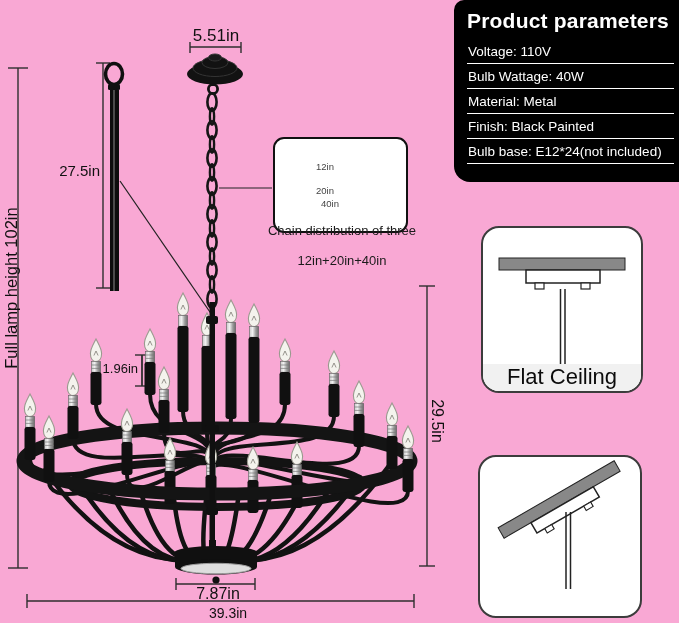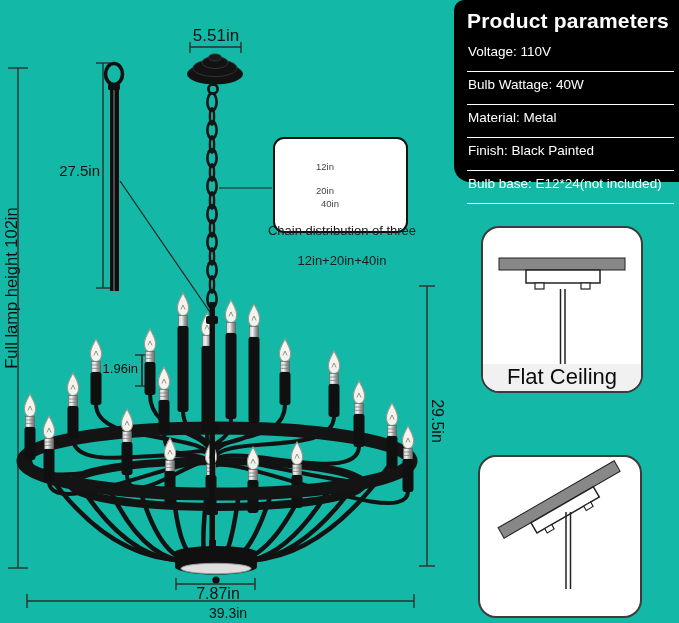--- a/index.html
+++ b/index.html
@@ -1,33 +1,33 @@
 <!DOCTYPE html>
 <html><head>
 <meta charset="utf-8">
 <style>
   html,body{margin:0;padding:0;background:#fff;}
   .canvas{
-    position:relative;width:679px;height:623px;background:#14b8a6;overflow:hidden;
+    position:relative;width:679px;height:623px;background:#f9a8d4;overflow:hidden;
     font-family:"Liberation Sans",sans-serif;color:#111;
   }
   .abs{position:absolute;}
   .dim-label{position:absolute;color:#111;white-space:nowrap;}
   .rot-ccw{transform:translate(-50%,-50%) rotate(-90deg);}
   .rot-cw{transform:translate(-50%,-50%) rotate(90deg);}
   .ctr{transform:translate(-50%,-50%);}
   
   .param-panel{
     position:absolute;left:454px;top:0;width:240px;height:182px;
     background:#000;border-radius:10px 0 0 16px;color:#fff;
   }
   .param-title{margin:9px 0 6px 13px;font-size:21px;font-weight:bold;letter-spacing:.2px;}
   .param-row{
     margin-left:13px;width:206px;border-bottom:1.5px solid #fff;
-    padding:5px 0 12px 1px;font-size:13.5px;
+    padding:5px 0 4px 1px;font-size:13.5px;
   }
   
   .chain-box{
     position:absolute;left:273px;top:137px;width:135px;height:96px;
     border:2px solid #111;border-radius:11px;background:#fff;box-sizing:border-box;
   }
   .chain-mini-label{position:absolute;font-size:9.5px;color:#444;width:40px;text-align:left;}
   .chain-caption{position:absolute;left:251px;width:182px;text-align:center;font-size:13px;line-height:13.5px;color:#1b1b1b;}
   
   .ceil-card{

